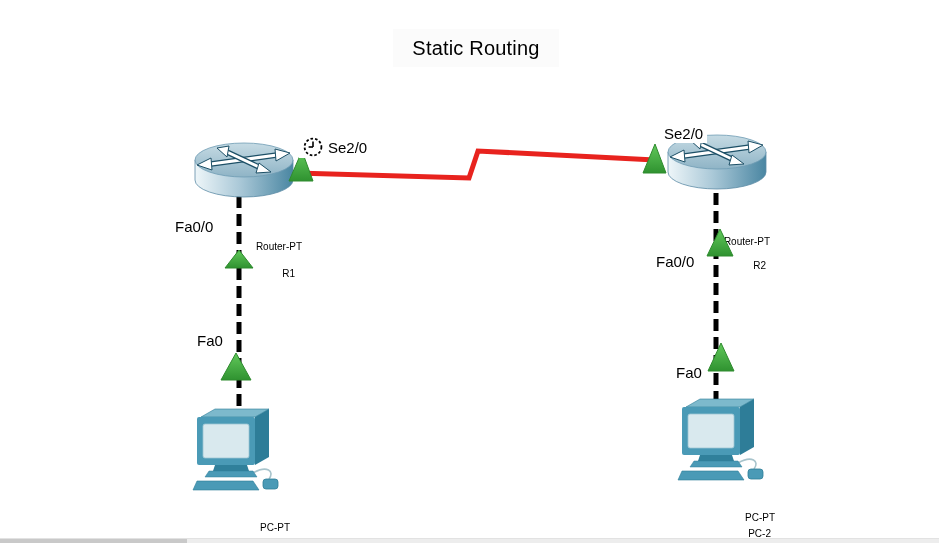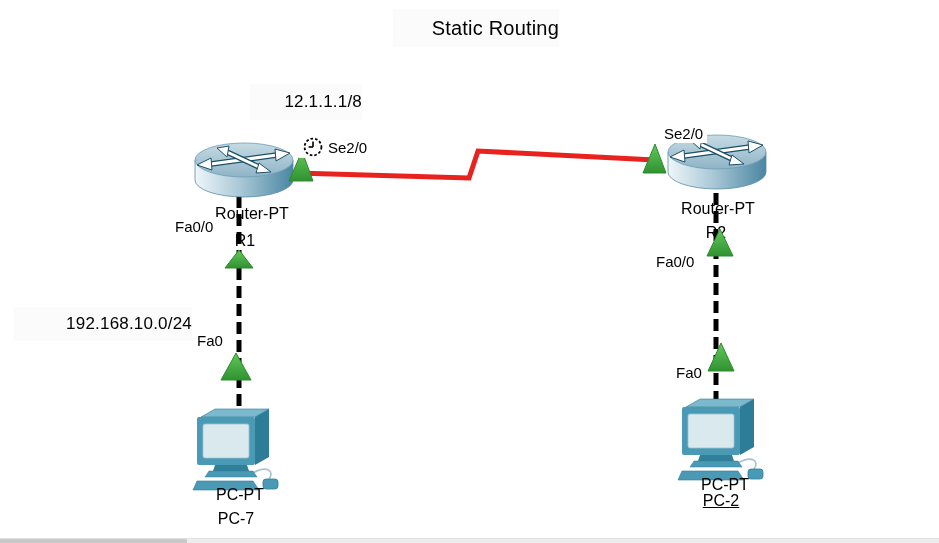--- a/index.html
+++ b/index.html
@@ -1,49 +1,43 @@
 <!DOCTYPE html>
 <html><head>
 <meta charset="utf-8">
 <style>
   html,body{margin:0;padding:0;background:#fff;}
   #canvas{position:relative;width:939px;height:543px;background:#ffffff;overflow:hidden;
           font-family:"Liberation Sans", sans-serif;color:#000;}
   .abs{position:absolute;}
   
-  .note{background:#fbfbfb;display:flex;align-items:center;justify-content:flex-end;
-        font-size:17px;letter-spacing:.2px;z-index:1;}
+  .note{background:#fbfbfb;display:flex;align-items:center;justify-content:center;
+        font-size:17px;letter-spacing:.2px;z-index:1;margin-top:20px;}
   .note.title{font-size:20px;}
   
-  .devlabel{font-size:16px;text-align:center;z-index:2;white-space:nowrap;}
+  .devlabel{font-size:10px;text-align:right;z-index:2;white-space:nowrap;margin-top:36px;}
   
   .portlabel{background:#ffffff;font-size:15px;padding:1px 4px;z-index:7;
              display:flex;align-items:center;gap:5px;white-space:nowrap;}
   .layer{position:absolute;left:0;top:0;width:939px;height:543px;}
   #links-layer{z-index:3;}
   #arrows-layer{z-index:6;pointer-events:none;}
   .device{z-index:4;}
   .pclabel{z-index:6;}
   #hscroll{position:absolute;left:0;bottom:0;width:939px;height:4px;background:#ededed;
            border-top:1px solid #e2e2e2;z-index:9;}
   #hscroll-thumb{position:absolute;left:0;top:0;width:187px;height:4px;background:#c9c9c9;}
 </style>
 </head>
 <body>
 
 <div id="canvas">
 
   <div class="abs note title" style="left:393px;top:9px;width:166px;height:38px;">
     <span>Static Routing</span>
-  </div>
-  <div class="abs note" style="left:250px;top:84px;width:112px;height:36px;">
-    <span>12.1.1.1/8</span>
-  </div>
-  <div class="abs note" style="left:14px;top:307px;width:178px;height:34px;">
-    <span>192.168.10.0/24</span>
   </div>
 
   <div class="abs devlabel" style="left:202px;top:205px;width:100px;">Router-PT</div>
   <div class="abs devlabel" style="left:195px;top:232px;width:100px;">R1</div>
   <div class="abs devlabel" style="left:666px;top:200px;width:104px;">Router-PT</div>
   <div class="abs devlabel" style="left:666px;top:224px;width:100px;">R2</div>
 
   <svg id="links-layer" class="layer">
     <line x1="239" y1="196" x2="239" y2="420" stroke="#000000" stroke-width="5" stroke-dasharray="12,6"></line>
     <line x1="716" y1="193" x2="716" y2="406" stroke="#000000" stroke-width="5" stroke-dasharray="12,6"></line>

